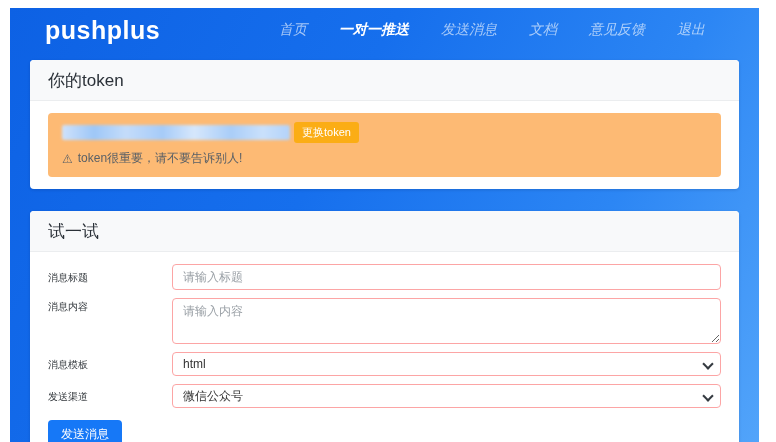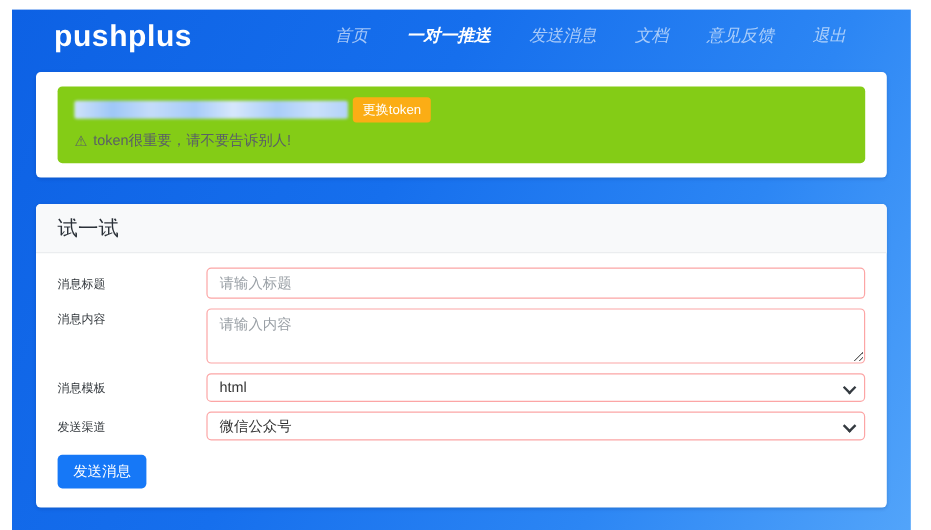--- a/index.html
+++ b/index.html
@@ -19,21 +19,21 @@
   .nav a.active{ color:#fff; font-weight:700; }
   
   .content{ padding:8px 20px 0; }
   .card{ background:#fff; border-radius:4px; overflow:hidden;
          box-shadow:0 1px 3px rgba(0,30,80,.18); }
   .card-header{ background:#f8f9fa; border-bottom:1px solid #ebedef; padding:9px 18px 8px; }
   .card-title{ font-size:17px; color:#2b3138; font-weight:500; }
   .card-body{ padding:12px 18px; }
   
   .card-token{ margin-bottom:22px; }
-  .token-box{ background:#84cc16; border-radius:4px; padding:9px 14px 10px; }
+  .token-box{ background:#fdba74; border-radius:4px; padding:9px 14px 10px; }
   .token-row{ display:flex; align-items:center; }
   .token-blur{
     width:228px; height:15px; border-radius:2px;
     background:linear-gradient(90deg,#cfe2fb 0%,#9ec7f7 14%,#c4dcfa 28%,#a6cbf8 44%,
                #d6e7fc 58%,#a9cdf8 74%,#c9e0fb 88%,#b3d2f9 100%);
     filter:blur(1.5px);
   }
   .btn-change{
     margin-left:4px; border:none; cursor:pointer; background:#fbad15; color:#fff;
     font-size:11px; padding:3px 8px; border-radius:3px;
@@ -77,20 +77,23 @@
       <a>发送消息</a>
       <a>文档</a>
       <a>意见反馈</a>
       <a>退出</a>
     </nav>
   </header>
 
   <div class="content">
 
     <section class="card card-token">
+      <div class="card-header">
+        <span class="card-title">你的token</span>
+      </div>
       <div class="card-body">
         <div class="token-box">
           <div class="token-row">
             <span class="token-blur"></span>
             <button class="btn-change">更换token</button>
           </div>
           <div class="token-warning">
             <span class="warn-icon">⚠</span>
             <span>token很重要，请不要告诉别人!</span>
           </div>

